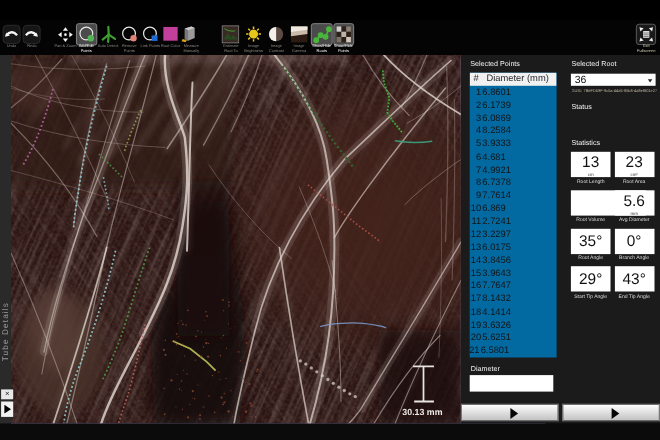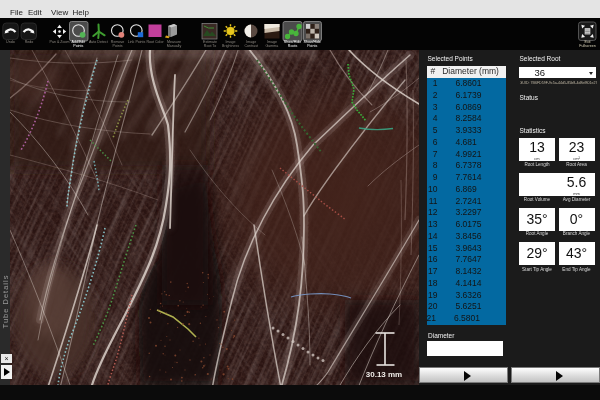--- a/index.html
+++ b/index.html
@@ -19,42 +19,36 @@
 font-size:7.5px;letter-spacing:1px;color:#9a9a9a;text-align:center;}
 #photo{left:10px;top:50px;width:486px;height:335px;background:#c4b5fd;overflow:hidden;}
 #rpanel{left:419px;top:50px;width:181px;height:335px;background:#1b1b1b;}
 #bottomstrip{left:0;top:385px;width:600px;height:15px;background:#0b0b0b;}
 .plabel{position:absolute;font-size:6.5px;color:#f2f2f2;}
 
 #list{position:absolute;left:7.5px;top:16px;width:79px;height:259px;background:#0369a1;overflow:hidden;}
 #listhead{height:12px;font-size:8.5px;color:#2a2a2a;background:#f1f1f1;}
 .lrow{height:11.75px;display:flex;font-size:8.5px;color:#141414;line-height:11.75px;}
 .ln{width:11px;text-align:right;}
-.lv{margin-left:18px;}
+.lv{margin-left:1px;}
 
 .dd{position:absolute;left:99.5px;width:77px;background:#fff;color:#111;}
 .caret{position:absolute;right:3px;top:45%;width:0;height:0;border-left:2.5px solid transparent;border-right:2.5px solid transparent;border-top:3px solid #222;}
 
 .statbox{position:absolute;width:36px;height:23px;background:#fff;color:#111;text-align:center;}
 .statval{font-size:14px;line-height:19px;}
 .statunit{font-size:4px;line-height:3px;color:#333;}
 .statlab{position:absolute;width:40px;text-align:center;font-size:4.6px;color:#dcdcdc;}
 
 .bbtn{position:absolute;top:367px;height:16px;background:linear-gradient(#ffffff,#d9d9d9 60%,#c3c3c3);border:1px solid #7a7a7a;box-sizing:border-box;}
 .btri{position:absolute;left:50%;top:3px;width:0;height:0;border-top:5px solid transparent;border-bottom:5px solid transparent;border-left:7px solid #050505;}
 </style>
 </head>
 <body>
 <div id="app">
-  <div class="abs" id="menubar">
-    <span class="mitem" style="left:10px">File</span>
-    <span class="mitem" style="left:28px">Edit</span>
-    <span class="mitem" style="left:51px">View</span>
-    <span class="mitem" style="left:72.5px">Help</span>
-  </div>
   <div class="abs" id="toolbar">
   <svg width="600" height="32" viewBox="0 0 600 32">
 
     <rect x="2.8" y="5" width="15.5" height="16.5" rx="3.5" fill="#161616" stroke="#2e2e2e" stroke-width="0.8"></rect>
     <rect x="21" y="5" width="15.5" height="16.5" rx="3.5" fill="#161616" stroke="#2e2e2e" stroke-width="0.8"></rect>
     <path d="M5.5,14.5 Q10.5,8.5 15.5,14" fill="none" stroke="#f5f5f5" stroke-width="2.2"></path>
     <path d="M4.5,15.5 l4.5,-1.2 -3,-2.8 z" fill="#f5f5f5"></path>
     <path d="M23.5,14 Q28.5,8.5 33.5,14.5" fill="none" stroke="#f5f5f5" stroke-width="2.2"></path>
     <path d="M34.5,15.5 l-4.5,-1.2 3,-2.8 z" fill="#f5f5f5"></path>
 
@@ -531,21 +525,21 @@
         </div>
       <div class="lrow">
           <span class="lv" style="margin-left:0px;">21</span>
           <span class="lv">6.5801</span>
         </div>
     </div>
     <div class="plabel" style="left:9px;top:282px;">Diameter</div>
     <div style="position:absolute;left:7.5px;top:290.5px;width:76px;height:15px;background:#fff;"></div>
 
     <div class="plabel" style="left:100.5px;top:5px;">Selected Root</div>
-    <div class="dd" style="top:16.5px;height:11.5px;font-size:9.5px;"><span style="margin-left:16px;line-height:11.5px;text-align:center;">36</span><span class="caret"></span></div>
+    <div class="dd" style="top:16.5px;height:11.5px;font-size:9.5px;"><span style="margin-left:4px;line-height:11.5px;text-align:center;">36</span><span class="caret"></span></div>
     <div style="position:absolute;left:100.5px;top:31px;font-size:3.6px;color:#c2b9a6;white-space:nowrap;width:77px;overflow:hidden;">GUID: 7B6FD59F-9c5a-44d5-85b8-4d8ef801e277</div>
     <div class="plabel" style="left:100.5px;top:44px;">Status</div>
     <div class="plabel" style="left:100.5px;top:76.5px;">Statistics</div>
 
     <div class="statbox" style="left:100px;top:87.5px;">
         <div class="statval">13</div>
         <div class="statunit">cm</div>
       </div>
     <div class="statbox" style="left:139.5px;top:87.5px;">
         <div class="statval">23</div>

